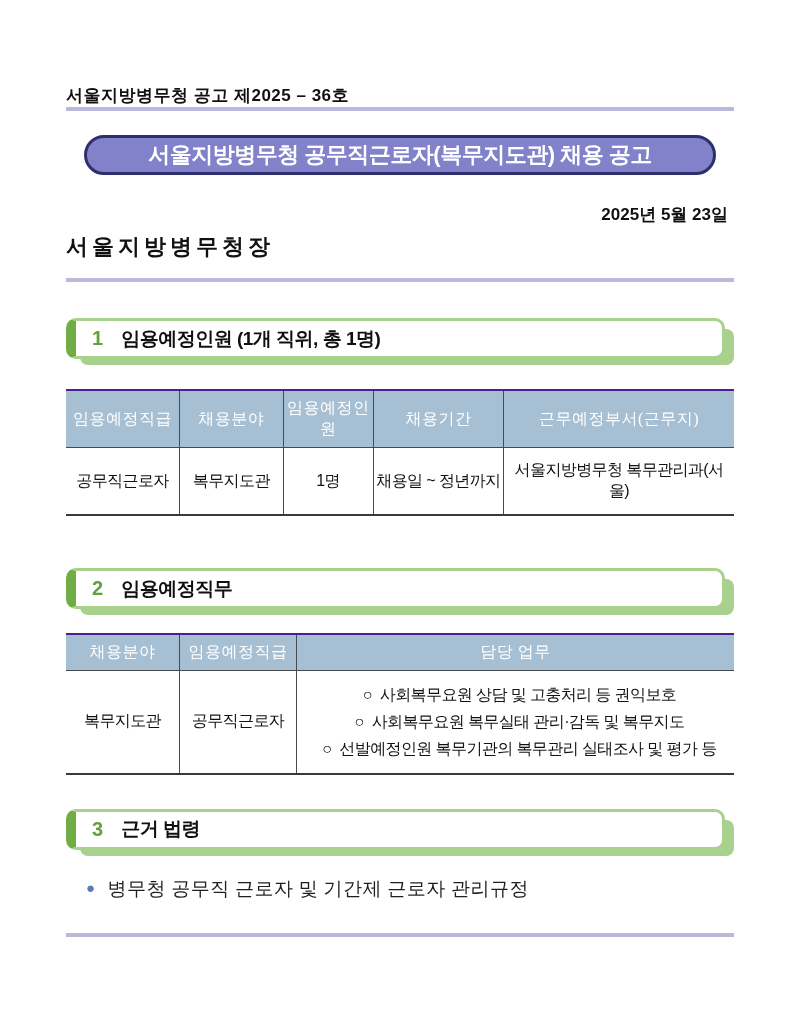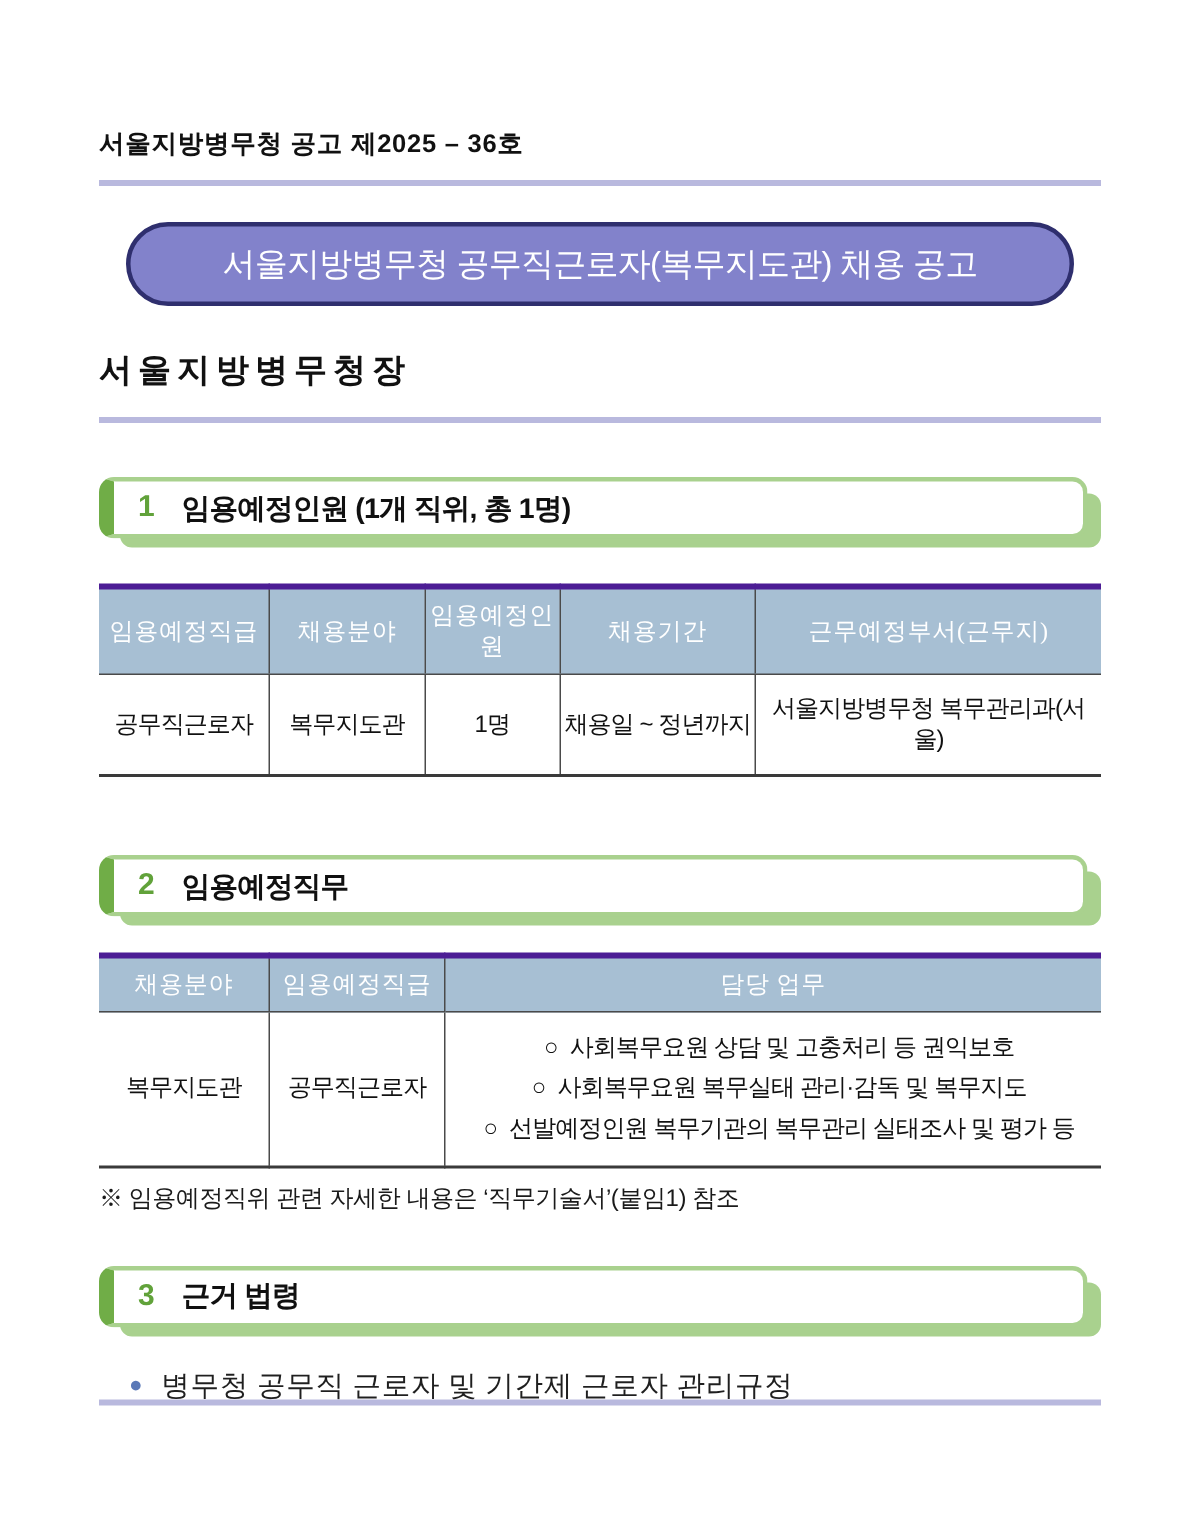--- a/index.html
+++ b/index.html
@@ -6,35 +6,35 @@
   html, body { background: #ffffff; }
   body {
     width: 800px; height: 1014px;
     position: relative;
     overflow: hidden;
     font-family: "Liberation Sans", sans-serif;
     color: #111111;
   }
   .page { padding: 84px 66px 0 66px; position: relative; height: 100%; }
 
-  .doc-number { font-size: 17px; font-weight: bold; letter-spacing: 0.5px; margin-bottom: 13px; }
+  .doc-number { font-size: 17px; font-weight: bold; letter-spacing: 0.5px; }
 
   .rule { height: 4px; background: #b9b9de; border: none; }
   .rule-top { margin-bottom: 24px; }
   .rule-mid { margin-top: 16px; margin-bottom: 36px; }
   .rule-bottom { position: absolute; left: 66px; right: 66px; top: 933px; height: 4px; background: #b9b9de; }
 
   .title-pill {
     margin: 0 18px 28px 18px;
-    height: 56px;
+    height: 40px;
     background: #8282cb;
     border: 3px solid #2f2f6e;
     border-radius: 30px;
     display: flex; align-items: center; justify-content: center;
-    color: #ffffff; font-size: 22px; font-weight: normal; letter-spacing: -0.5px;
+    color: #ffffff; font-size: 22px; font-weight: bold; letter-spacing: -0.5px;
   }
 
   .intro { font-size: 17px; font-weight: bold; line-height: 1.95; margin: 0 2px 4px 2px; letter-spacing: -0.3px; }
 
   .date-line { text-align: right; font-size: 17px; font-weight: bold; margin-right: 6px; }
   .signer-line {
     font-family: "Liberation Serif", serif;
     font-size: 22px; font-weight: bold; letter-spacing: 4px; margin: 6px 4px 0 0;
   }
 
@@ -55,21 +55,21 @@
   }
   .sec-num { color: #61a23a; font-size: 20px; font-weight: bold; margin-right: 18px; }
   .sec-title { font-size: 19px; font-weight: bold; color: #101010; letter-spacing: -0.5px; }
 
   .sec1 { margin-top: 36px; }
   .sec2 { margin-top: 52px; }
   .sec3 { margin-top: 34px; }
 
   
   table { width: 100%; border-collapse: collapse; table-layout: fixed; }
-  .tbl { border-top: 4px solid #4c1d95; border-bottom: 2px solid #3a3a3a; margin-top: 24px; }
+  .tbl { border-top: 2px solid #4c1d95; border-bottom: 2px solid #3a3a3a; margin-top: 24px; }
   .tbl th {
     background: #a7bfd3; color: #ffffff;
     font-family: "Liberation Serif", serif; font-weight: normal;
     font-size: 16px; padding: 7px 2px; border-bottom: 1px solid #4a4a4a;
     letter-spacing: 0.5px;
   }
   .tbl td { font-size: 16px; text-align: center; padding: 12px 2px; letter-spacing: -0.6px; }
   .tbl th + th, .tbl td + td { border-left: 1px solid #4a4a4a; }
 
   .duties-cell { text-align: left !important; padding: 10px 6px 10px 14px !important; line-height: 1.7; }
@@ -93,20 +93,21 @@
 
   <div class="doc-number">서울지방병무청 공고 제2025 – 36호</div>
 
   <div class="rule rule-top"></div>
 
   <div class="title-pill">
     <span>서울지방병무청 공무직근로자(복무지도관) 채용 공고</span>
   </div>
 
 
+  <div class="date-line">2025년  5월 23일</div>
   <div class="signer-line">서울지방병무청장</div>
 
   <div class="rule rule-mid"></div>
 
   <div class="sec sec1">
     <div class="sec-shadow"></div>
     <div class="sec-box">
       <span class="sec-num">1</span>
       <span class="sec-title">임용예정인원 (1개 직위, 총 1명)</span>
     </div>
@@ -167,21 +168,20 @@
         <td>공무직근로자</td>
         <td class="duties-cell">
           <div class="duty-line"><span class="duty-marker">○</span><span>사회복무요원 상담 및 고충처리 등 권익보호</span></div>
           <div class="duty-line"><span class="duty-marker">○</span><span>사회복무요원 복무실태 관리·감독 및 복무지도</span></div>
           <div class="duty-line"><span class="duty-marker">○</span><span>선발예정인원 복무기관의 복무관리 실태조사 및 평가 등</span></div>
         </td>
       </tr>
     </tbody>
   </table>
 
-  <div class="footnote">※ 임용예정직위 관련 자세한 내용은 ‘직무기술서’(붙임1) 참조</div>
 
   <div class="sec sec3">
     <div class="sec-shadow"></div>
     <div class="sec-box">
       <span class="sec-num">3</span>
       <span class="sec-title">근거 법령</span>
     </div>
   </div>
 
   <div class="legal-item">

